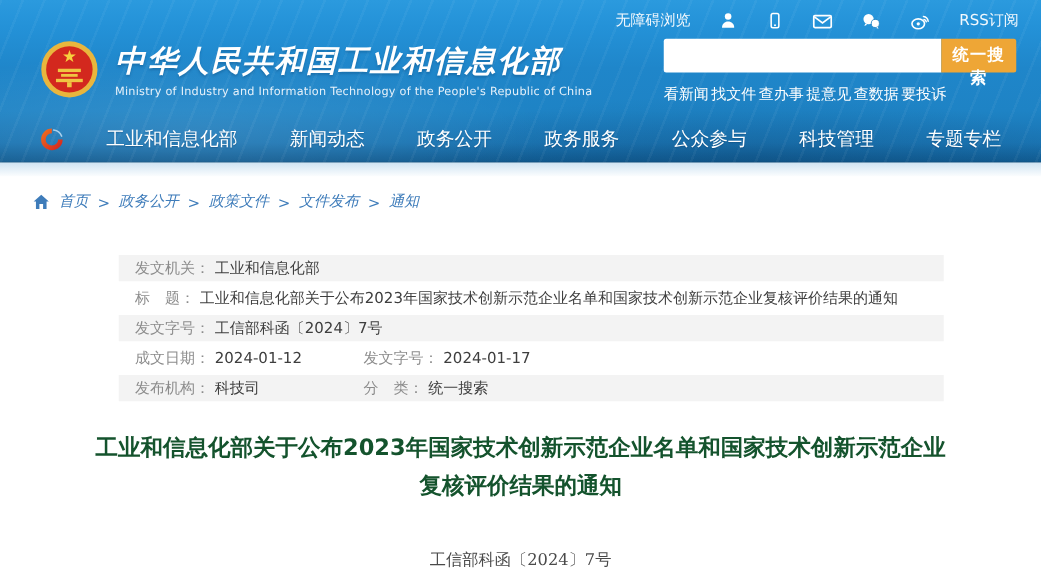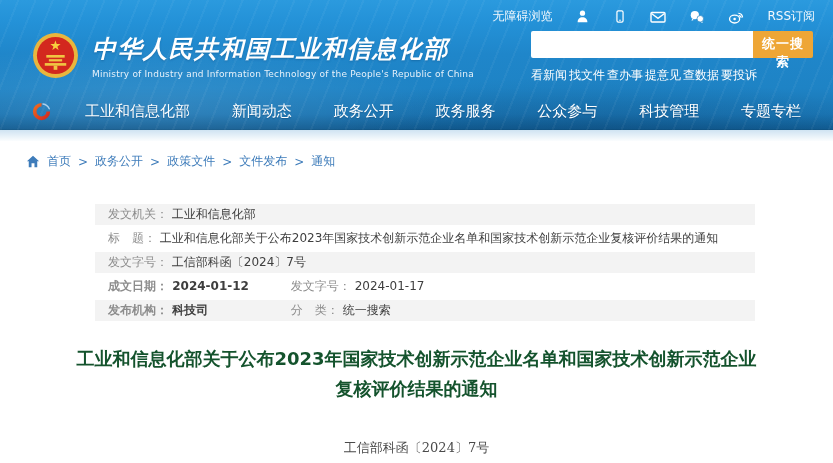--- a/index.html
+++ b/index.html
@@ -42,30 +42,30 @@
   .nav-logo { width:23px; height:23px; margin-right:32px; cursor:pointer; flex:none; }
   .nav-items { flex:1; display:flex; justify-content:space-between; padding-right:8px;
     font-size:15px; color:#fff; text-shadow:0 1px 1px rgba(0,40,80,0.3); }
   .nav-items span { cursor:pointer; }
 
   .banner-fade { height:11px; background:linear-gradient(180deg,#cfe3f2,#fbfdfe); }
 
   
   .breadcrumb { margin:12px 0 0 26px; display:flex; align-items:center; gap:7px;
     font-size:12px; color:#3e7cba; }
-  .breadcrumb .crumb { cursor:pointer; }
+  .breadcrumb .crumb { cursor:pointer;font-style:italic; }
   .breadcrumb .sep { color:#3e7cba; }
 
   
   .meta { margin:34px 0 0 95px; width:660px; font-size:12px; }
   .meta-row { height:21px; line-height:21px; margin-bottom:3px; padding-left:13px;
     background:#f3f3f3; white-space:nowrap; overflow:hidden; }
   .meta-row.alt { background:#ffffff; }
   .cell { display:inline-block; }
-  .cell.c1 { width:179px;font-weight:bold; }
+  .cell.c1 { width:179px; }
   .mlabel { color:#8c8c8c; }
   .mvalue { color:#3e3e3e; }
 
   
   .doc-title { margin:23px auto 0; width:700px; text-align:center;
     font-size:18px; font-weight:bold; color:#14532d; line-height:30px; }
   .doc-number { margin-top:35px; text-align:center; font-size:13px; color:#4a4a4a;
     font-family:"DejaVu Serif","Liberation Serif",serif; }
 </style>
 </head>

